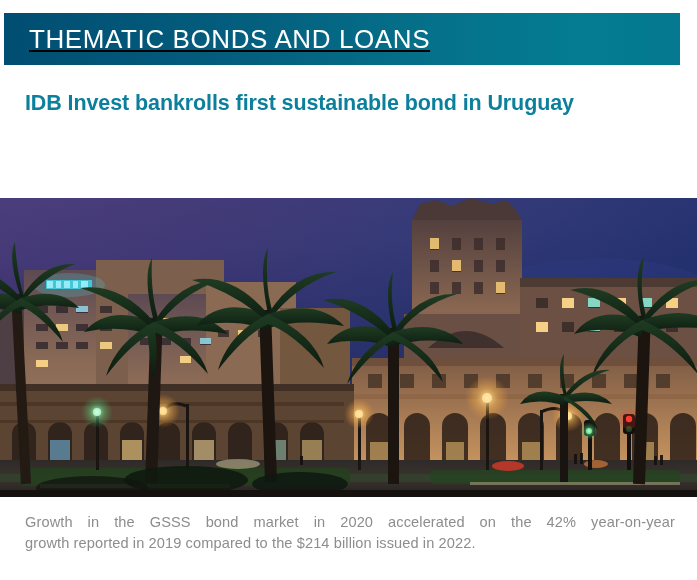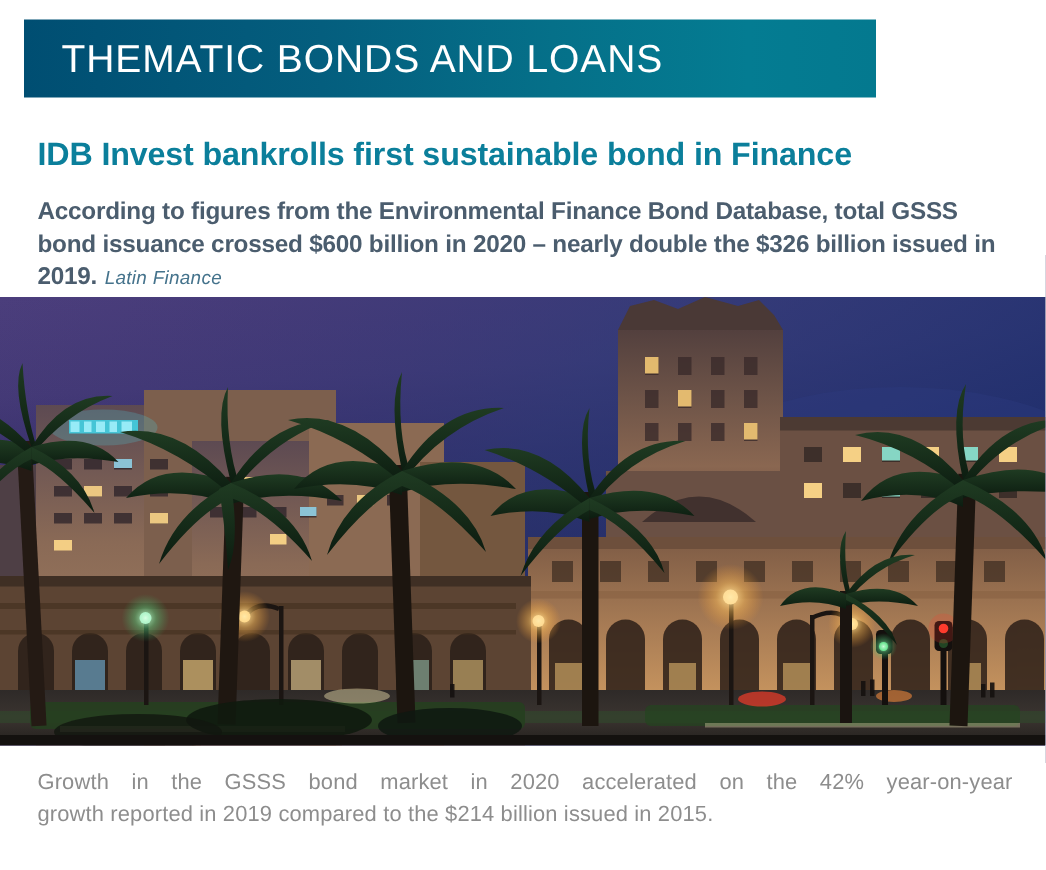--- a/index.html
+++ b/index.html
@@ -19,27 +19,28 @@
   .page {
     position: relative;
     width: 697px;
     height: 580px;
     background: #ffffff;
   }
 
   
   .section-band {
     position: absolute;
-    left: 16px;
+    left: 4px;
     top: 13px;
-    width: 568px;
+    width: 676px;
     height: 52px;
     background: linear-gradient(to right, #004e72 0%, #045e7e 35%, #057089 62%, #047c92 85%, #04798f 100%);
     display: flex;
     align-items: center;
+    text-decoration: underline;
   }
   .section-band-title {
     color: #ffffff;
     font-size: 26px;
     font-weight: 400;
     letter-spacing: 0.6px;
     padding-left: 25px;
     line-height: 1;
     white-space: nowrap;
   }
@@ -114,23 +115,22 @@
 </style>
 </head>
 <body>
 
 <div class="page">
 
   <div class="section-band">
     <div class="section-band-title">THEMATIC BONDS AND LOANS</div>
   </div>
 
-  <h1 class="headline">IDB Invest bankrolls first sustainable bond in Finance</h1>
-
-  <p class="deck"><span>According to figures from the Environmental Finance Bond Database, total GSSS bond issuance crossed $600 billion in 2020 – nearly double the $326 billion issued in 2019.</span><span class="deck-source">Latin Finance</span></p>
+  <h1 class="headline">IDB Invest bankrolls first sustainable bond in Uruguay</h1>
+
 
   <div class="photo">
     <svg width="697" height="299" viewBox="0 0 697 299" preserveAspectRatio="none">
       <defs>
         <linearGradient id="sky" x1="0" y1="0" x2="0.15" y2="1">
           <stop offset="0%" stop-color="#4b3e7c"></stop>
           <stop offset="22%" stop-color="#453a77"></stop>
           <stop offset="48%" stop-color="#322a63"></stop>
           <stop offset="72%" stop-color="#272050"></stop>
           <stop offset="100%" stop-color="#1d1940"></stop>
@@ -508,16 +508,16 @@
         <rect x="580" y="255" width="3" height="11"></rect>
         <rect x="654" y="258" width="3" height="9"></rect>
         <rect x="660" y="257" width="3" height="10"></rect>
         <rect x="300" y="258" width="3" height="9"></rect>
       </g>
     </svg>
   </div>
 
   <div class="caption">
     <span class="caption-line justified">Growth in the GSSS bond market in 2020 accelerated on the 42% year-on-year</span>
-    <span class="caption-line">growth reported in 2019 compared to the $214 billion issued in 2015.</span>
+    <span class="caption-line">growth reported in 2019 compared to the $214 billion issued in 2022.</span>
   </div>
 
 </div>
 
 </body></html>

